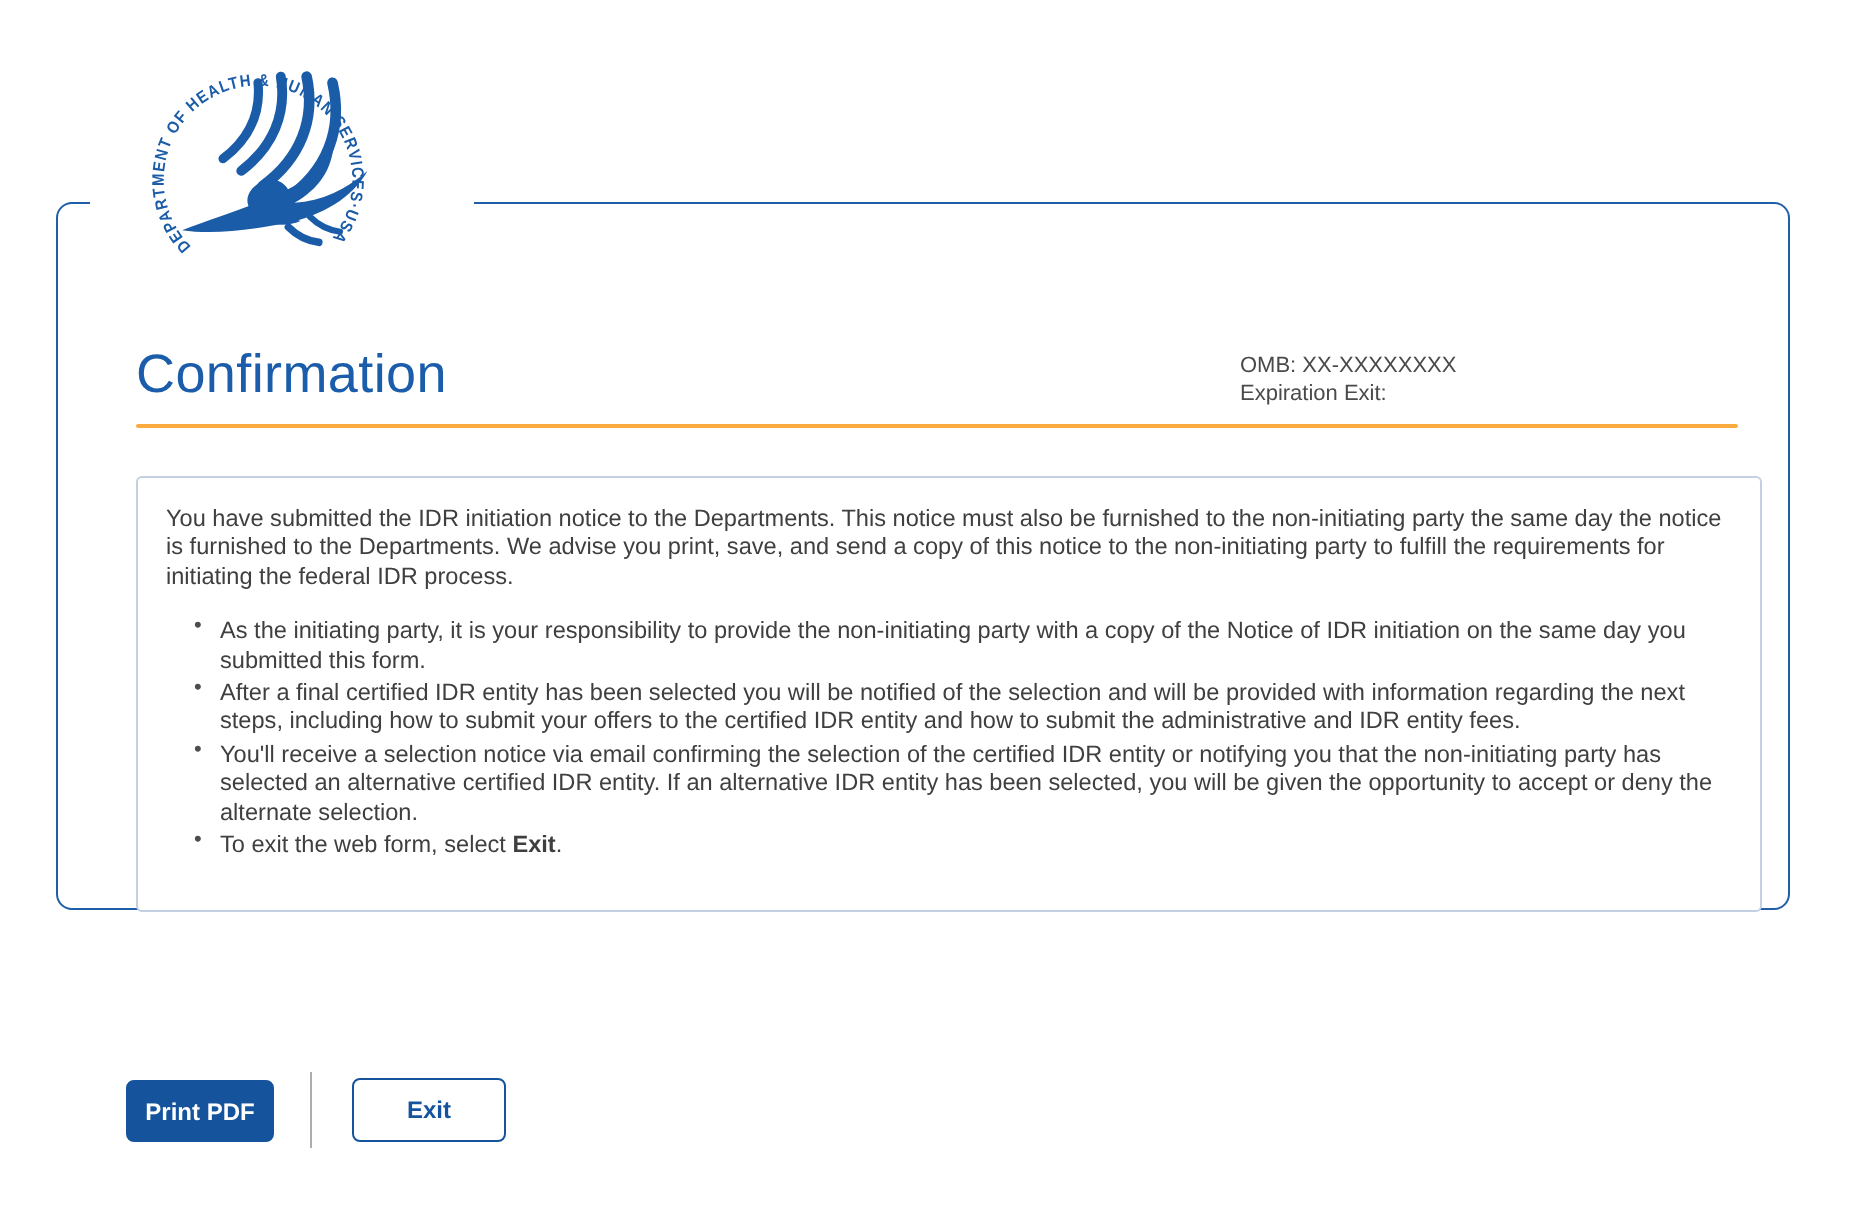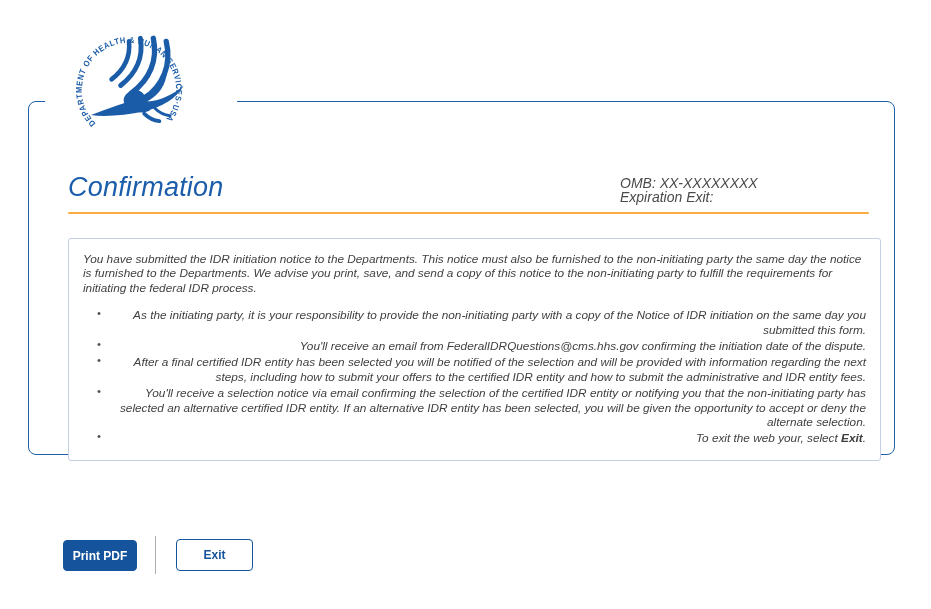--- a/index.html
+++ b/index.html
@@ -17,30 +17,30 @@
   html,body{background:#fff;}
   body{font-family:"Liberation Sans", sans-serif;}
   .screen{position:relative;width:931px;height:609px;background:#fff;overflow:hidden;}
 
   
   .logo-wrap{position:absolute;left:45px;top:8px;width:192px;height:154px;background:#fff;z-index:2;}
   .logo-wrap svg{position:absolute;left:8px;top:6px;overflow:visible;}
   .ring-text{font-family:"Liberation Sans", sans-serif;font-size:11px;font-weight:bold;letter-spacing:1px;fill:var(--logo-blue);}
 
   
-  .card{position:absolute;left:28px;top:101px;width:867px;height:354px;border:1.5px solid var(--card-border);border-radius:8px;background:#fff;font-style:italic;}
+  .card{position:absolute;left:28px;top:101px;width:867px;height:354px;border:1.5px solid var(--card-border);border-radius:8px;background:#fff;}
   .title{position:absolute;left:39px;top:70px;font-size:27px;font-weight:400;color:var(--title-blue);letter-spacing:0.2px;}
-  .omb{position:absolute;left:591px;top:74px;font-size:14px;line-height:14px;color:var(--muted-text);}
+  .omb{position:absolute;left:591px;top:74px;font-size:11px;line-height:14px;color:var(--muted-text);}
   .rule{position:absolute;left:39px;top:110px;width:801px;height:2px;background:var(--accent-orange);border-radius:1px;}
 
-  .content-box{position:absolute;left:39px;top:136px;width:813px;min-height:218px;border:1px solid var(--box-border);border-radius:3px;background:#fff;padding:13px 14px 12px 14px;color:var(--text-color);font-size:11.8px;line-height:1.22;}
+  .content-box{position:absolute;left:39px;top:136px;width:813px;min-height:218px;border:1px solid var(--box-border);border-radius:3px;background:#fff;padding:13px 14px 22px 14px;color:var(--text-color);font-size:11.8px;line-height:1.22;}
   .intro{margin-bottom:13px;}
   .next-steps{font-weight:bold;margin-bottom:11px;}
   .bullets{list-style:none;padding-left:14px;}
-  .bullets li{position:relative;padding-left:13px;margin-bottom:2px;text-align:right;}
+  .bullets li{position:relative;padding-left:13px;margin-bottom:2px;}
   .bullets li::before{content:"\2022";position:absolute;left:0;top:-1px;color:#4d4d4d;font-size:11px;}
 
   
   .actions{position:absolute;left:0;top:536px;width:931px;height:40px;}
   .btn{font-family:"Liberation Sans", sans-serif;font-size:12px;font-weight:bold;border-radius:4px;cursor:pointer;}
   .btn-primary{position:absolute;left:63px;top:4px;width:74px;height:31px;background:var(--primary-blue);color:#fff;border:1px solid var(--primary-blue);}
   .v-divider{position:absolute;left:155px;top:0;width:1px;height:38px;background:var(--divider-gray);}
   .btn-outline{position:absolute;left:176px;top:3px;width:77px;height:32px;background:#fff;color:var(--primary-blue);border:1px solid var(--primary-blue);}
 </style>
 </head>
@@ -76,24 +76,23 @@
     <div class="omb">
       <div>OMB: XX-XXXXXXXX</div>
       <div>Expiration Exit:</div>
     </div>
     <div class="rule"></div>
 
     <div class="content-box">
       <p class="intro">You have submitted the IDR initiation notice to the Departments. This notice must also be furnished to the non-initiating party the same day the notice is furnished to the Departments. We advise you print, save, and send a copy of this notice to the non-initiating party to fulfill the requirements for initiating the federal IDR process.</p>
       <ul class="bullets">
           <li><span>As the initiating party, it is your responsibility to provide the non-initiating party with a copy of the Notice of IDR initiation on the same day you submitted this form.</span></li>
-          <li><span>You'll receive an email from FederalIDRQuestions@cms.hhs.gov confirming the initiation date of the dispute.</span></li>
           <li><span>After a final certified IDR entity has been selected you will be notified of the selection and will be provided with information regarding the next steps, including how to submit your offers to the certified IDR entity and how to submit the administrative and IDR entity fees.</span></li>
           <li><span>You'll receive a selection notice via email confirming the selection of the certified IDR entity or notifying you that the non-initiating party has selected an alternative certified IDR entity. If an alternative IDR entity has been selected, you will be given the opportunity to accept or deny the alternate selection.</span></li>
-          <li><span>To exit the web your, select </span><strong>Exit</strong><span>.</span></li>
+          <li><span>To exit the web form, select </span><strong>Exit</strong><span>.</span></li>
         </ul>
     </div>
   </div>
 
   <div class="actions">
     <button class="btn btn-primary">Print PDF</button>
     <div class="v-divider"></div>
     <button class="btn btn-outline">Exit</button>
   </div>
 

